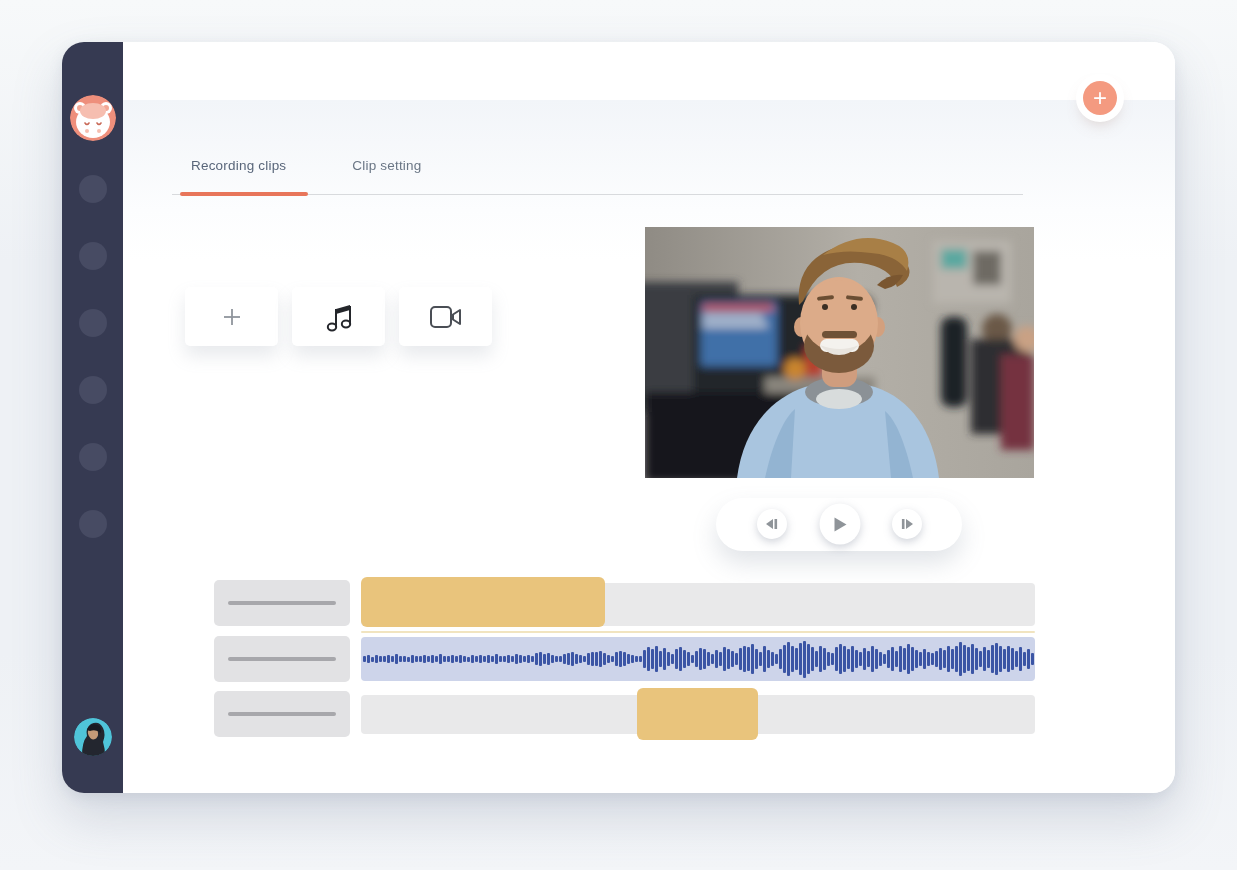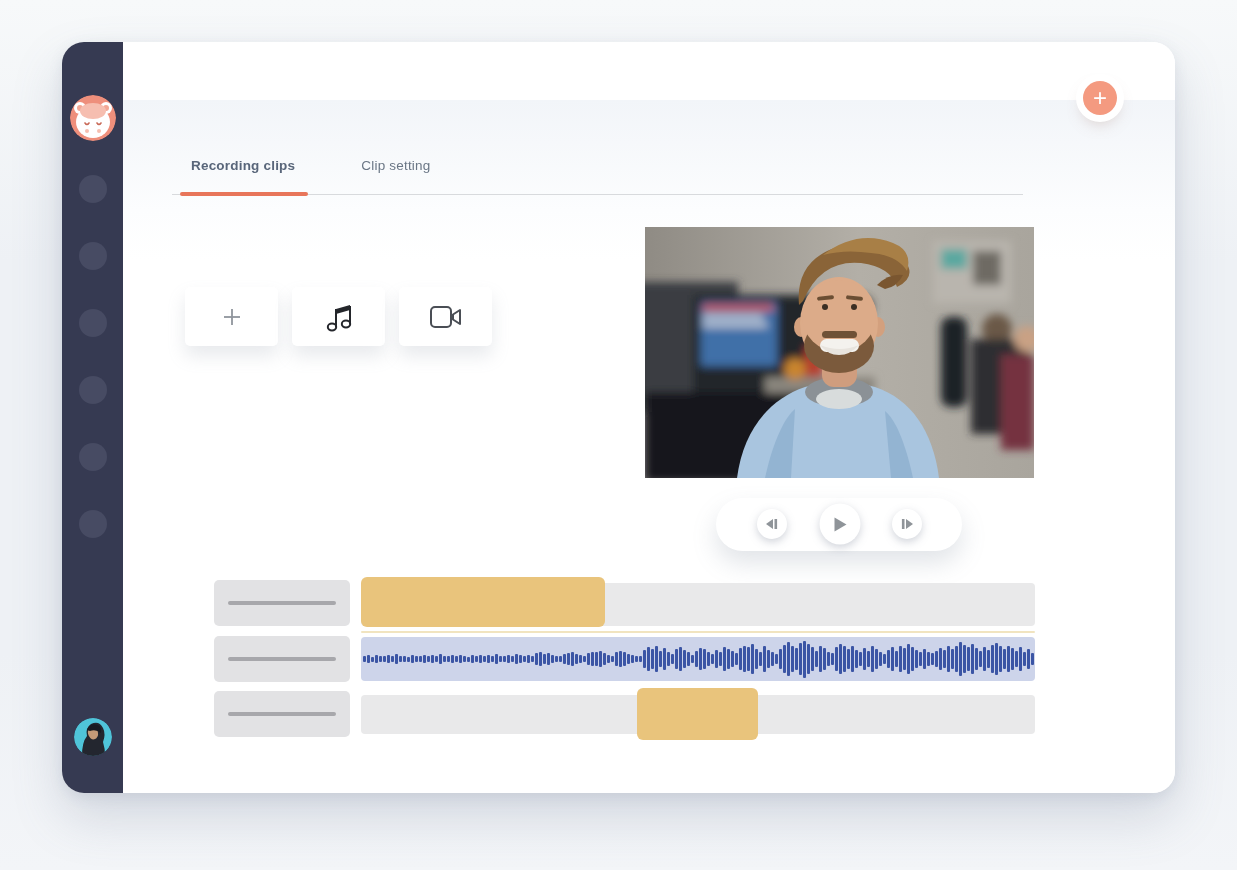--- a/index.html
+++ b/index.html
@@ -49,21 +49,21 @@
     position:absolute; left:960px; top:39px; width:34px; height:34px; border-radius:50%;
     background:#f49a80; border:none; color:#ffffff; z-index:4; cursor:pointer;
     font-size:24px; font-weight:300; line-height:30px; text-align:center;
     box-shadow:0 0 0 7px #ffffff, 0 8px 16px rgba(160,120,110,.35);
   }
 
   
   .tabs { position:absolute; left:49px; top:58px; width:851px; height:40px; }
   .tab-row { display:flex; gap:66px; padding-left:19px; }
   .tab { font-size:13.5px; color:#6a7685; letter-spacing:.2px; cursor:pointer; }
-  .tab.active { color:#59667a;font-weight:bold; }
+  .tab.active { color:#59667a; }
   .tab-divider { position:absolute; left:0; right:0; top:36px; height:1px; background:#d8dadd; }
   .tab-underline {
     position:absolute; left:8px; top:34px; width:128px; height:4px;
     border-radius:3px; background:#e8755a; z-index:1;
   }
 
   
   .toolbar { position:absolute; left:62px; top:187px; display:flex; gap:14px; }
   .card-btn {
     width:93px; height:59px; background:#ffffff; border:none; border-radius:5px;

